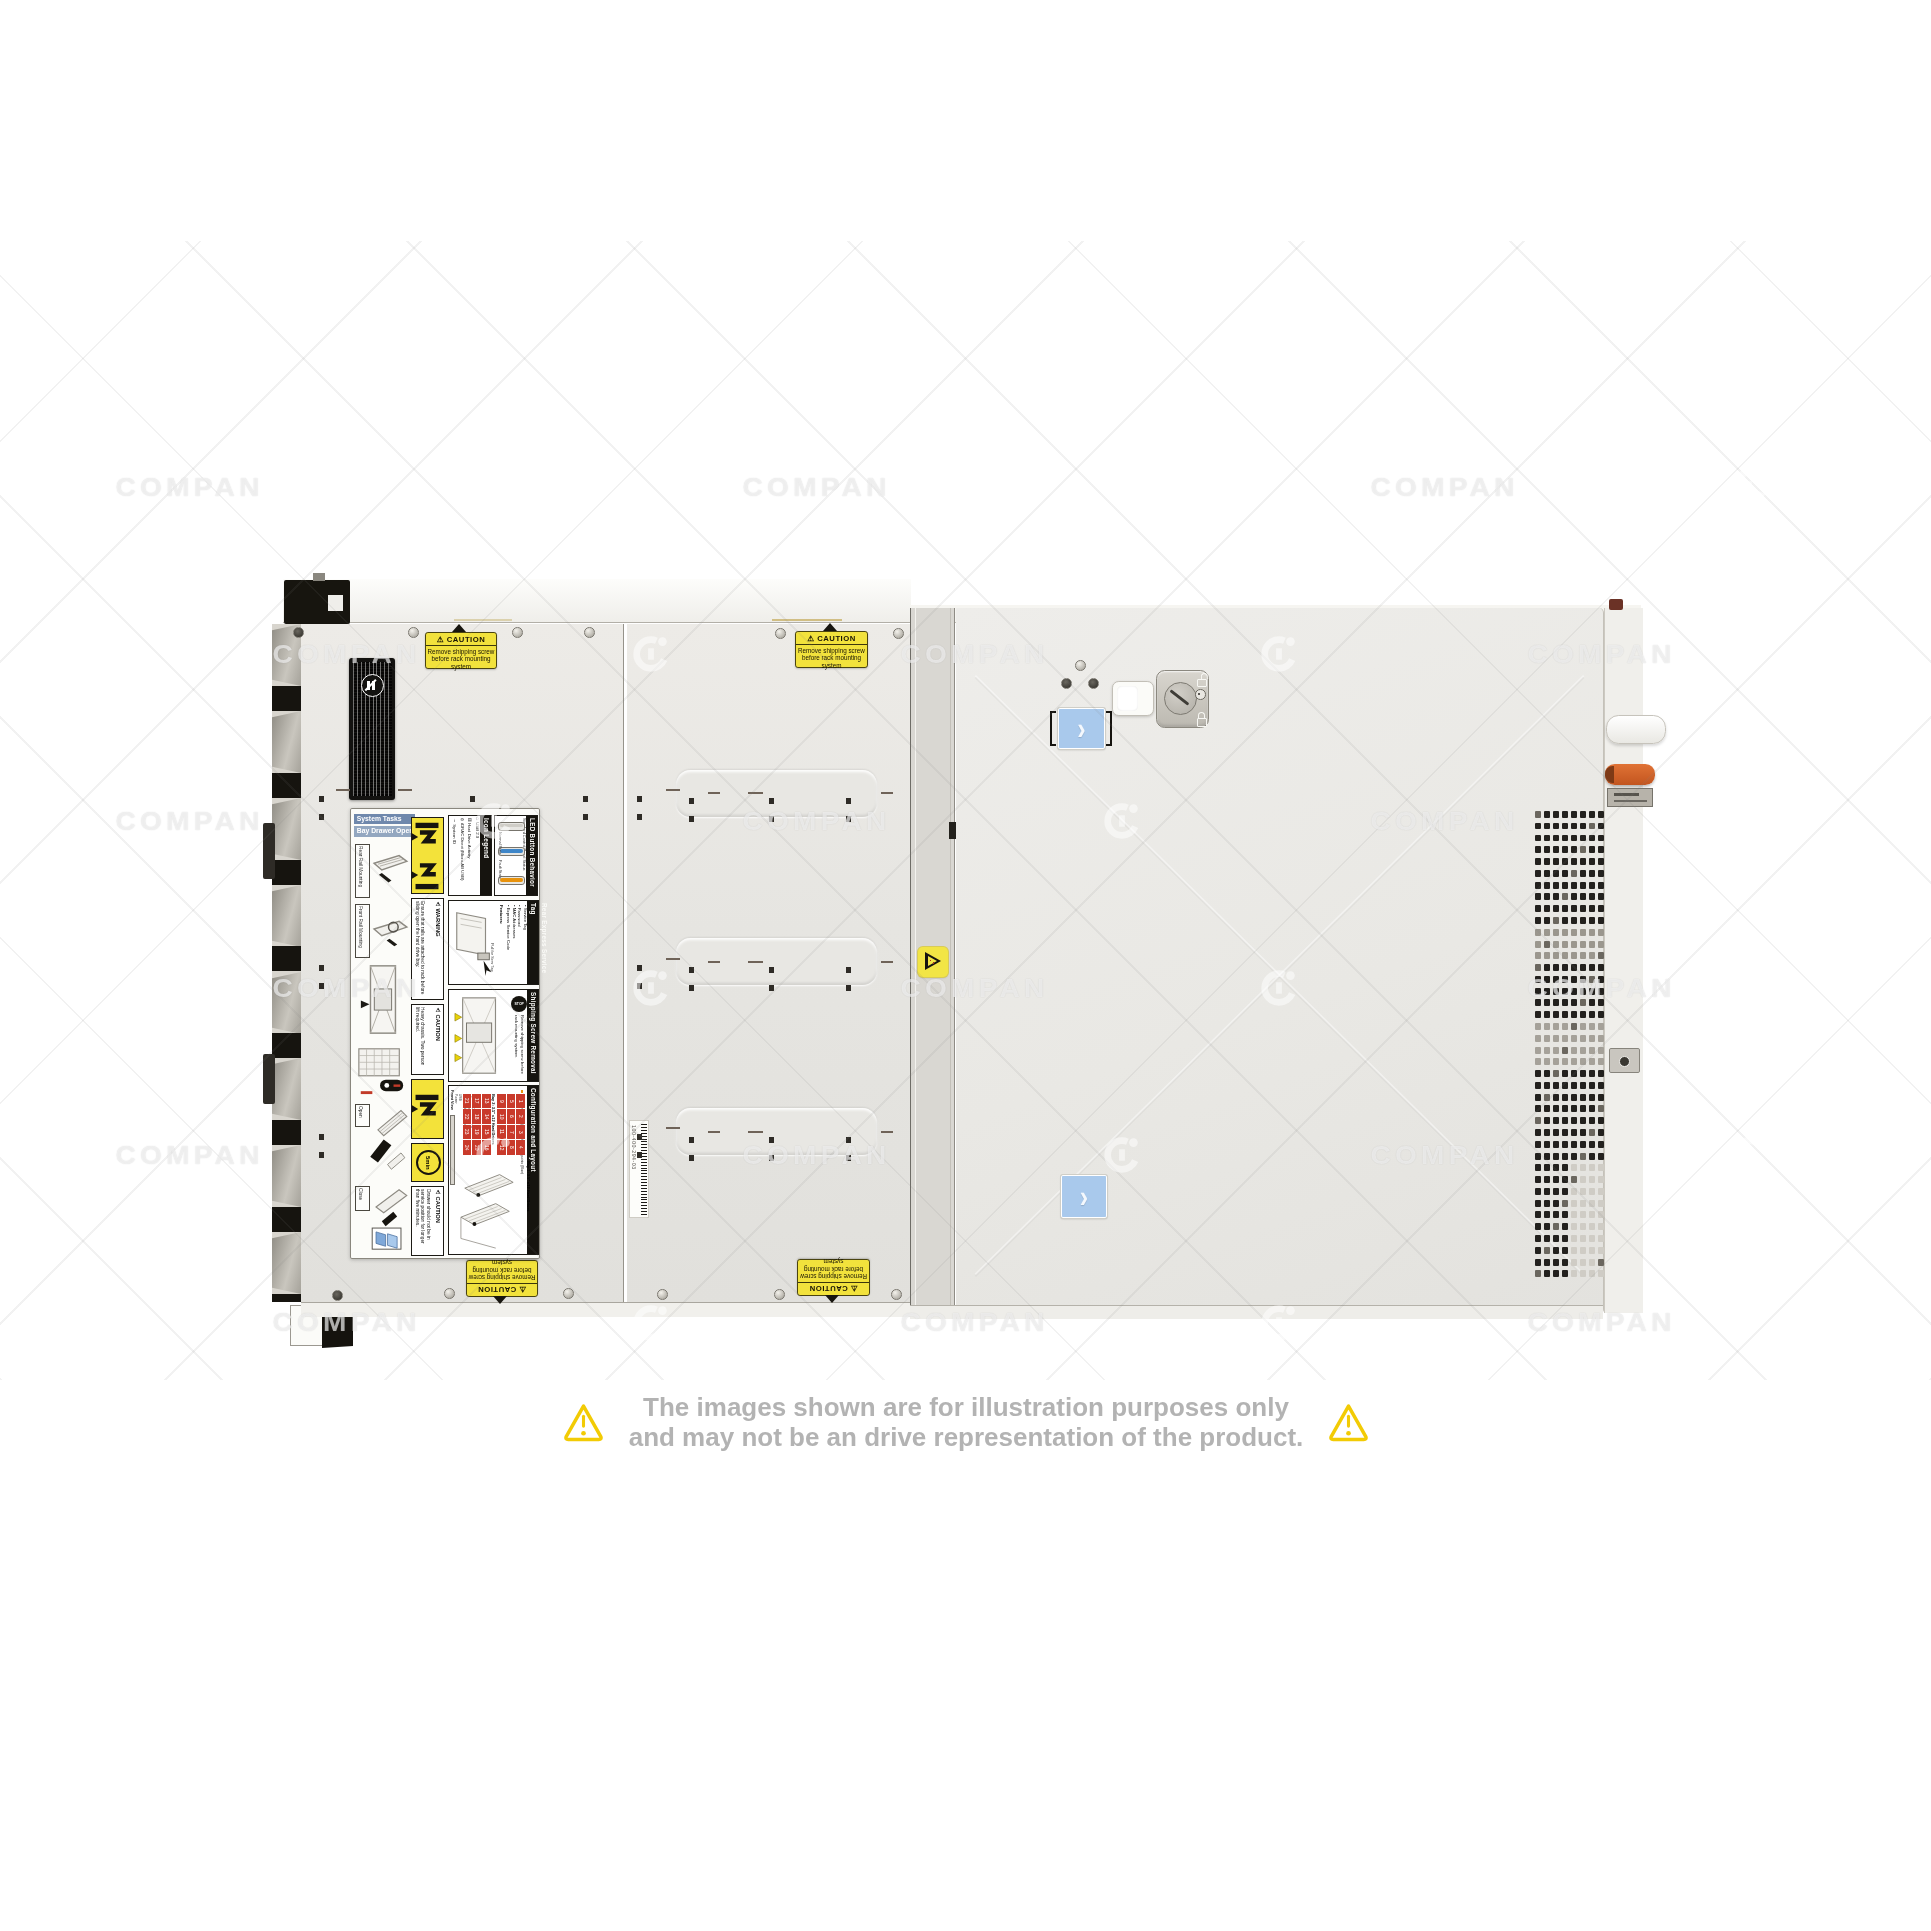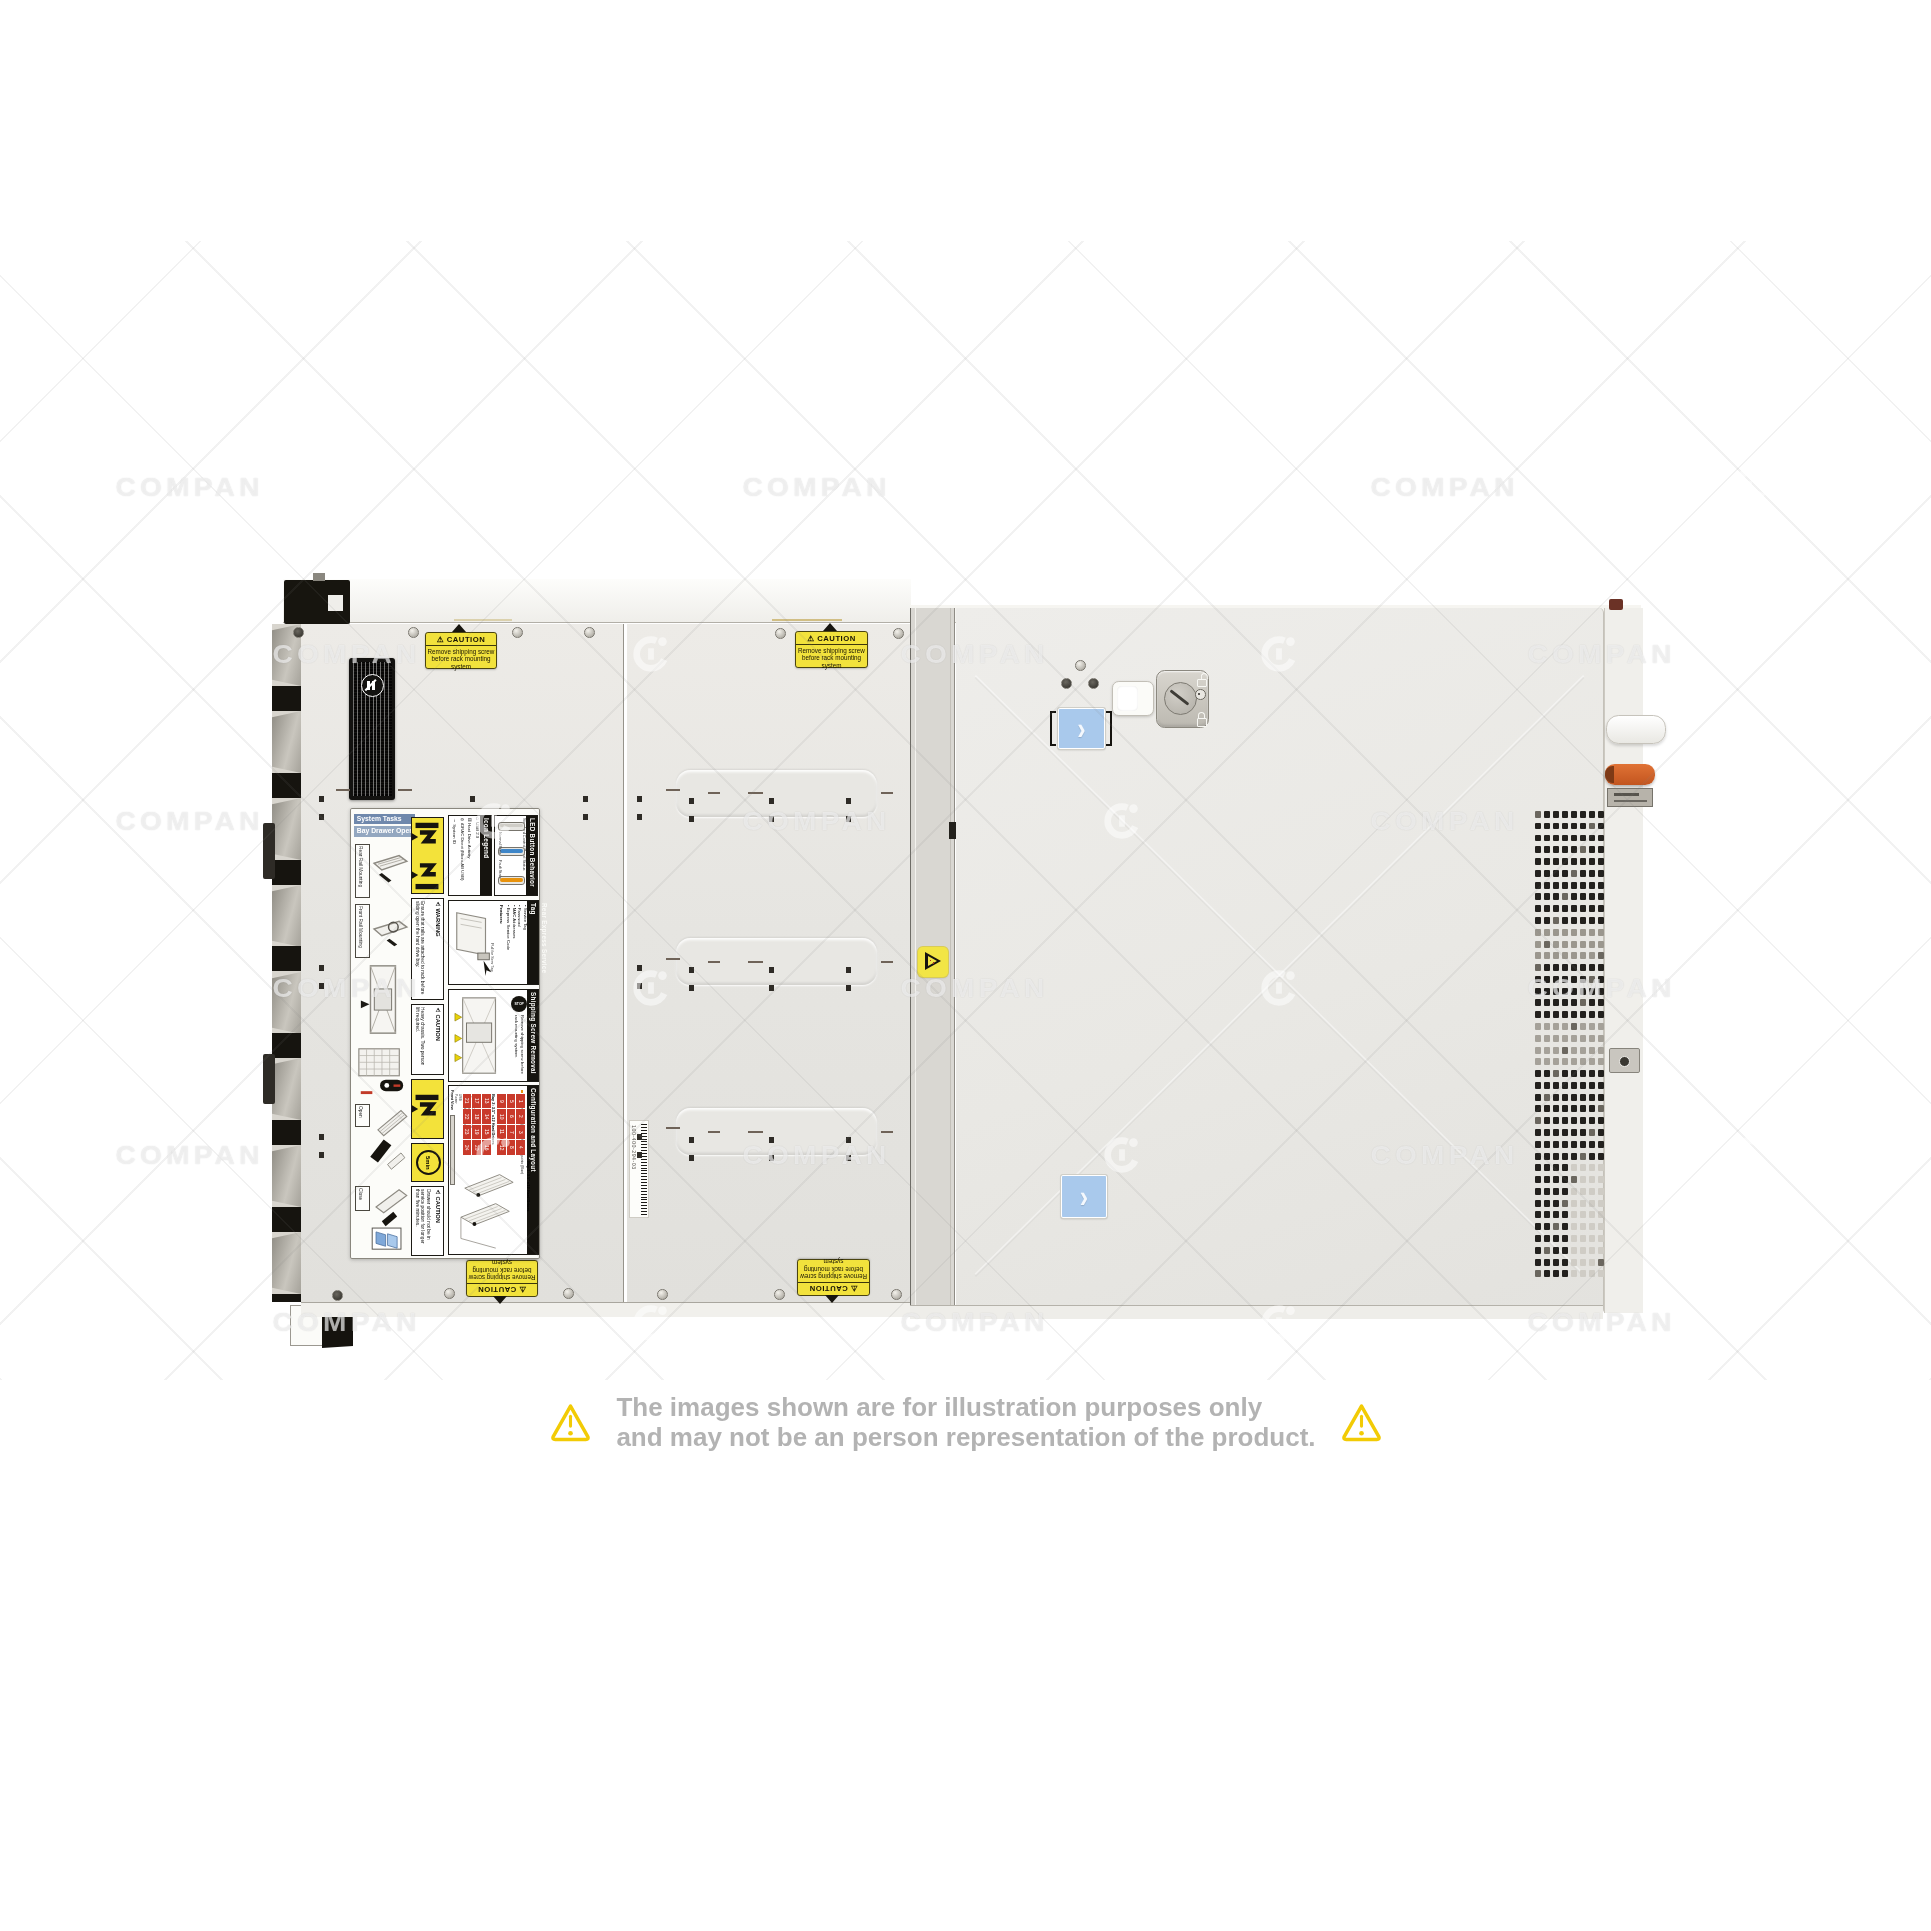--- a/index.html
+++ b/index.html
@@ -57,21 +57,21 @@
   
   #wm-layer{pointer-events:none;}
   .wm-text{color:rgba(255,255,255,.62);text-shadow:0 0 1px rgba(110,110,110,.30);
            font-size:26px;font-weight:bold;letter-spacing:3.9px;transform:scaleX(1.08);}
   #diag-lines{pointer-events:none;
     background-image:
       repeating-linear-gradient(45deg, rgba(125,125,125,.10) 0 1.9px, transparent 1.9px 156px),
       repeating-linear-gradient(-45deg, rgba(125,125,125,.10) 0 1.9px, transparent 1.9px 156px);}
   
   #disclaimer{display:flex;align-items:center;justify-content:center;gap:25px;}
-  #disclaimer .dtext{color:#b3b3b3;font-size:26px;font-weight:bold;line-height:30px;text-align:left;}
+  #disclaimer .dtext{color:#b3b3b3;font-size:26px;font-weight:bold;line-height:30px;text-align:center;}
   
   .plate{background:linear-gradient(180deg,#d8d5ce,#bcb9b1);border:1px solid #8b887f;border-radius:8.7px;
          box-shadow:inset 0 1px 1.9px rgba(255,255,255,.8), inset 0 -1.9px 2.9px rgba(0,0,0,.12);}
   .lockglyph{display:block;width:7.7px;height:6.8px;border:1.4px solid #f7f7f3;border-radius:1px;}
   .lockarc{display:block;width:4.8px;height:4.8px;border:1.4px solid #f7f7f3;border-bottom:none;
            border-radius:3.9px 3.9px 0 0;margin:0 auto;}
 </style>
 </head>
 <body>
 
@@ -936,21 +936,21 @@
     </div>
 
   <div class="a" id="disclaimer" style="left:483px;top:1388px;width:966px;height:68px;z-index:45;">
     <svg width="41" height="39" viewBox="0 0 40 38">
       <path d="M20 3 L37 33 Q38 35.5 35 35.5 L5 35.5 Q2 35.5 3 33 Z" fill="#ffffff" stroke="#F2CB05" stroke-width="3.4" stroke-linejoin="round"></path>
       <rect x="18.5" y="11.5" width="3" height="12.5" rx="1.5" fill="#F2CB05"></rect>
       <circle cx="20" cy="29.5" r="2.3" fill="#F2CB05"></circle>
     </svg>
     <div class="dtext">
       <div>The images shown are for illustration purposes only</div>
-      <div>and may not be an person representation of the product.</div>
+      <div>and may not be an drive representation of the product.</div>
     </div>
     <svg width="41" height="39" viewBox="0 0 40 38">
       <path d="M20 3 L37 33 Q38 35.5 35 35.5 L5 35.5 Q2 35.5 3 33 Z" fill="#ffffff" stroke="#F2CB05" stroke-width="3.4" stroke-linejoin="round"></path>
       <rect x="18.5" y="11.5" width="3" height="12.5" rx="1.5" fill="#F2CB05"></rect>
       <circle cx="20" cy="29.5" r="2.3" fill="#F2CB05"></circle>
     </svg>
   </div>
 </div>
 
 

